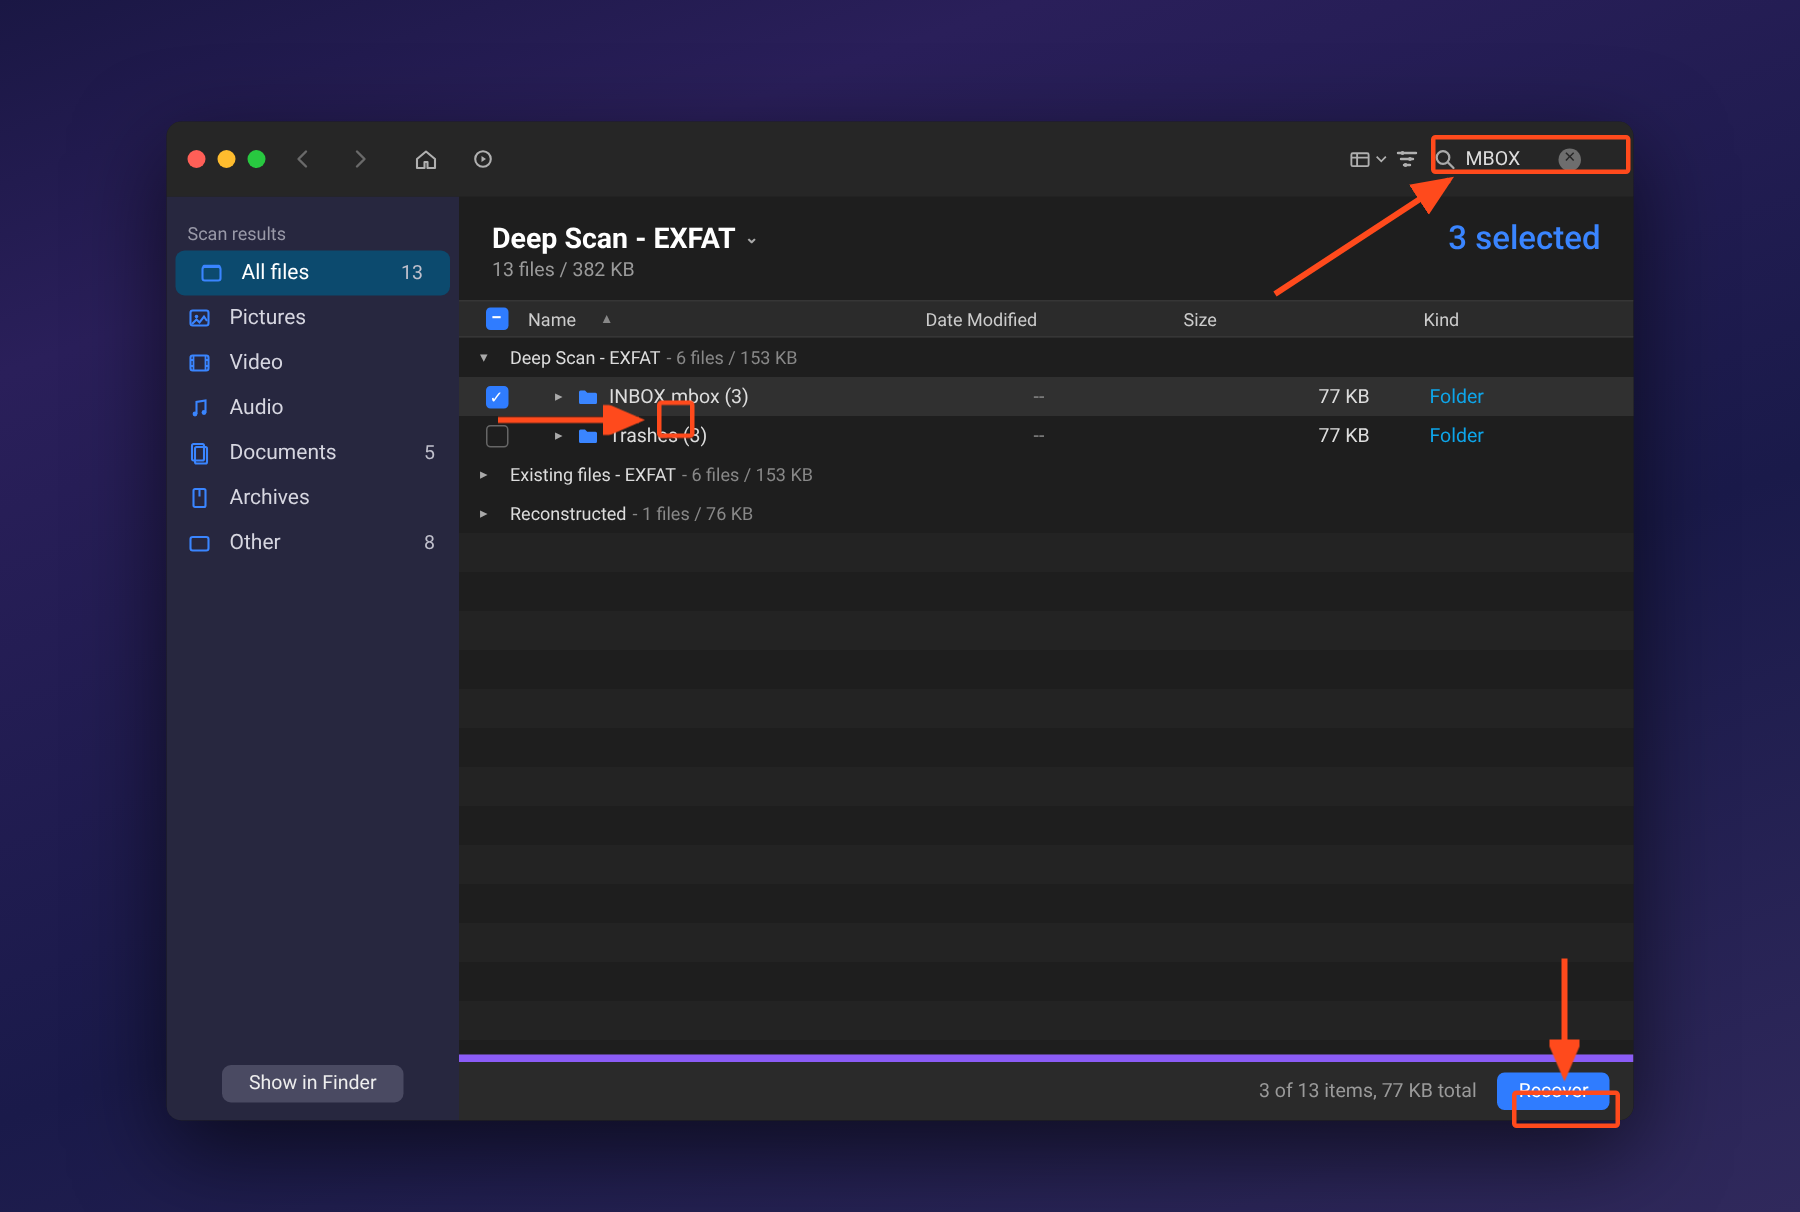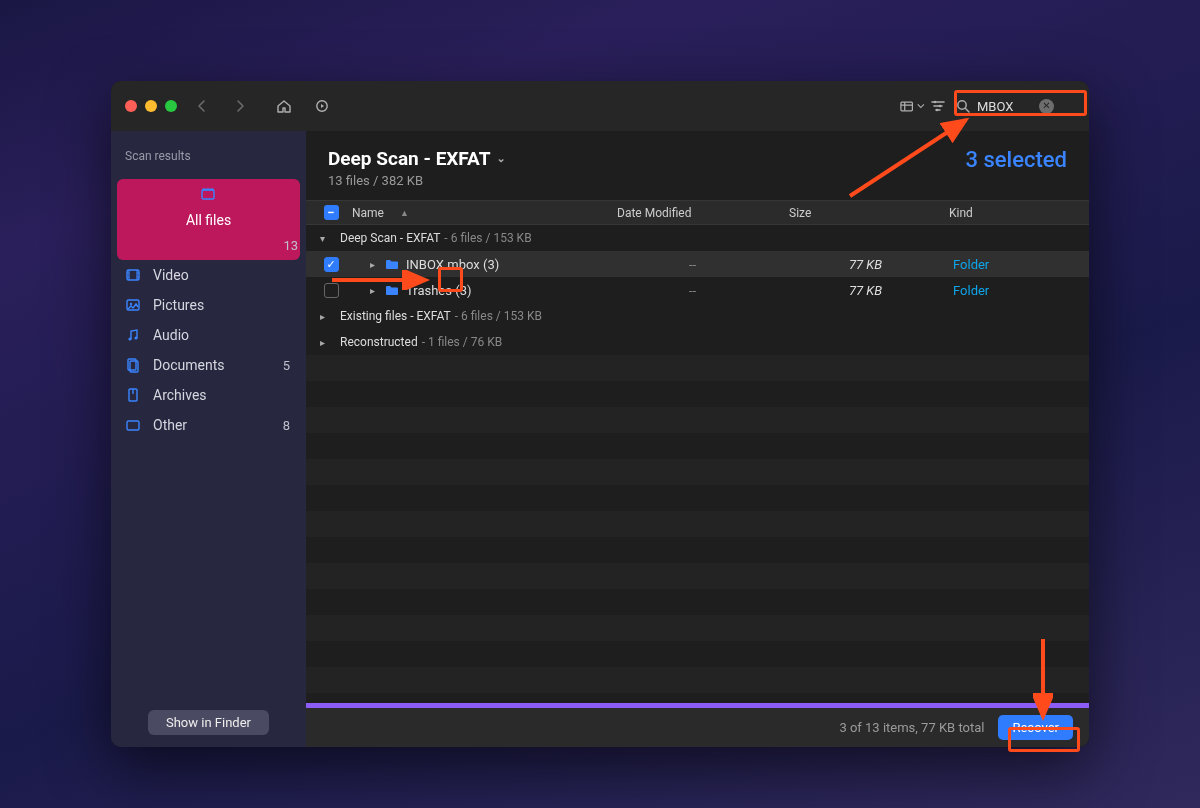--- a/index.html
+++ b/index.html
@@ -40,23 +40,23 @@
   .title-text { position:absolute; left:0; right:0; text-align:center; color:#e8e8e8; font-size:13px; font-weight:500; pointer-events:none; }
   .tb-right { margin-left:auto; display:flex; align-items:center; }
   .search-box { display:flex; align-items:center; gap:6px; padding:0 6px 0 4px; border-radius:4px; height:24px; min-width:124px; }
   .search-box input { background:transparent; border:none; color:#ddd; font-size:13px; width:56px; outline:none; }
   .clear-x { width:15px;height:15px;border-radius:50%;background:#6e6e6e;color:#262626;display:flex;align-items:center;justify-content:center;font-size:10px;line-height:10px;cursor:pointer;}
 
   .body-split { flex:1; display:flex; min-height:0; }
 
   
   .sidebar { width:195px; background:#27273f; display:flex; flex-direction:column; }
-  .sb-header { padding: 18px 14px 16px; color:#9999a8; font-size:12px; }
+  .sb-header { padding: 18px 14px 4px; color:#9999a8; font-size:12px; }
   .sb-item { display:flex; align-items:center; gap:10px; padding: 7px 14px; color:#d6d6e0; font-size:14px; cursor:pointer; }
-  .sb-item.active { background:#be185d; border-radius:6px; margin:0 6px; padding:7px 0; color:#fff;flex-direction:column; }
+  .sb-item.active { background:#0c4a6e; border-radius:6px; margin:0 6px; padding:7px 16px; color:#fff; }
   .sb-badge { margin-left:auto; color:#c0c0cc; font-size:13px; padding-right:2px;}
   .sb-icon { width:18px; text-align:center; color:#3a85ff; }
   .sb-footer { margin-top:auto; padding: 12px; display:flex; justify-content:center; }
   .show-finder { background:#4a4a62; color:#eee; border:none; border-radius:6px; padding:5px 18px; font-size:13px; cursor:pointer; }
 
   
   .main { flex:1; display:flex; flex-direction:column; background:#1e1e1e; min-width:0; }
   .main-header { padding: 16px 22px 12px; display:flex; align-items:flex-start; }
   .mh-title { color:#fff; font-weight:700; font-size:19px; display:flex; align-items:center; gap:6px;}
   .mh-sub { color:#9a9a9a; font-size:13px; margin-top:3px; }
@@ -77,21 +77,21 @@
   .group-row .gname { color:#ddd; margin-right:4px; }
   .group-row .ginfo { color:#888; }
   .file-row { display:flex; align-items:center; padding:5px 10px; color:#ddd; font-size:13px; }
   .file-row.sel { background:#303030; }
   .fr-check { width:30px; display:flex; justify-content:center; }
   .fr-indent { width:24px; display:flex; justify-content:center; }
   .fr-chev { width:14px; color:#aaa; font-size:10px; }
   .fr-icon { width:22px; color:#3a85ff; }
   .fr-name { flex:1; }
   .fr-date { width:160px; color:#888; }
-  .fr-size { width:100px; color:#ddd; text-align:left; padding-right:6px;font-style:italic;}
+  .fr-size { width:100px; color:#ddd; text-align:center; padding-right:6px;}
   .fr-kind { width:130px; color:#0ea5e9; padding-left:4px;}
   .chk { width:15px;height:15px;border-radius:3px;border:1px solid #666;display:flex;align-items:center;justify-content:center;font-size:11px; }
   .chk.on { background:#2f7cff; border-color:#2f7cff; color:#fff; }
 
   .stripes .stripe { height:26px; }
   .stripes .stripe:nth-child(odd){ background:#232323; }
 
   .footer { height:44px; display:flex; align-items:center; padding:0 16px; background:#2a2a2a; border-top:5px solid #8b5cf6; }
   .footer .info { margin-left:auto; color:#9a9a9a; font-size:13px; margin-right:14px; }
   .recover-btn { background:#2f7cff; color:#fff; border:none; border-radius:5px; padding:5px 14px; font-size:13px; cursor:pointer; }
@@ -177,34 +177,34 @@
               <rect x="2" y="2.5" width="12" height="2" rx="1" fill="currentColor"></rect>
             </svg>
           </span>
         <span>All files</span>
         <span class="sb-badge">13</span>
       </div>
       <div class="sb-item">
         <span class="sb-icon">
             <svg class="icon" viewBox="0 0 16 16">
               <rect x="2" y="3" width="12" height="10" rx="1.5" fill="none" stroke="currentColor" stroke-width="1.4"></rect>
-              <path d="M4 3v10M12 3v10M2 6h2M2 10h2M12 6h2M12 10h2" stroke="currentColor" stroke-width="1.2"></path>
-            </svg>
-          </span>
-        <span>Video</span>
-      </div>
-      <div class="sb-item">
-        <span class="sb-icon">
-            <svg class="icon" viewBox="0 0 16 16">
-              <rect x="2" y="3" width="12" height="10" rx="1.5" fill="none" stroke="currentColor" stroke-width="1.4"></rect>
               <circle cx="6" cy="7" r="1.2" fill="currentColor"></circle>
               <path d="M3 12l3-3 2 2 3-4 2 3" fill="none" stroke="currentColor" stroke-width="1.4"></path>
             </svg>
           </span>
         <span>Pictures</span>
+      </div>
+      <div class="sb-item">
+        <span class="sb-icon">
+            <svg class="icon" viewBox="0 0 16 16">
+              <rect x="2" y="3" width="12" height="10" rx="1.5" fill="none" stroke="currentColor" stroke-width="1.4"></rect>
+              <path d="M4 3v10M12 3v10M2 6h2M2 10h2M12 6h2M12 10h2" stroke="currentColor" stroke-width="1.2"></path>
+            </svg>
+          </span>
+        <span>Video</span>
       </div>
       <div class="sb-item">
         <span class="sb-icon">
             <svg class="icon" viewBox="0 0 16 16">
               <path d="M6 12V4l6-1v8" fill="none" stroke="currentColor" stroke-width="1.4"></path>
               <circle cx="5" cy="12" r="1.6" fill="currentColor"></circle>
               <circle cx="11" cy="11" r="1.6" fill="currentColor"></circle>
             </svg>
           </span>
         <span>Audio</span>

